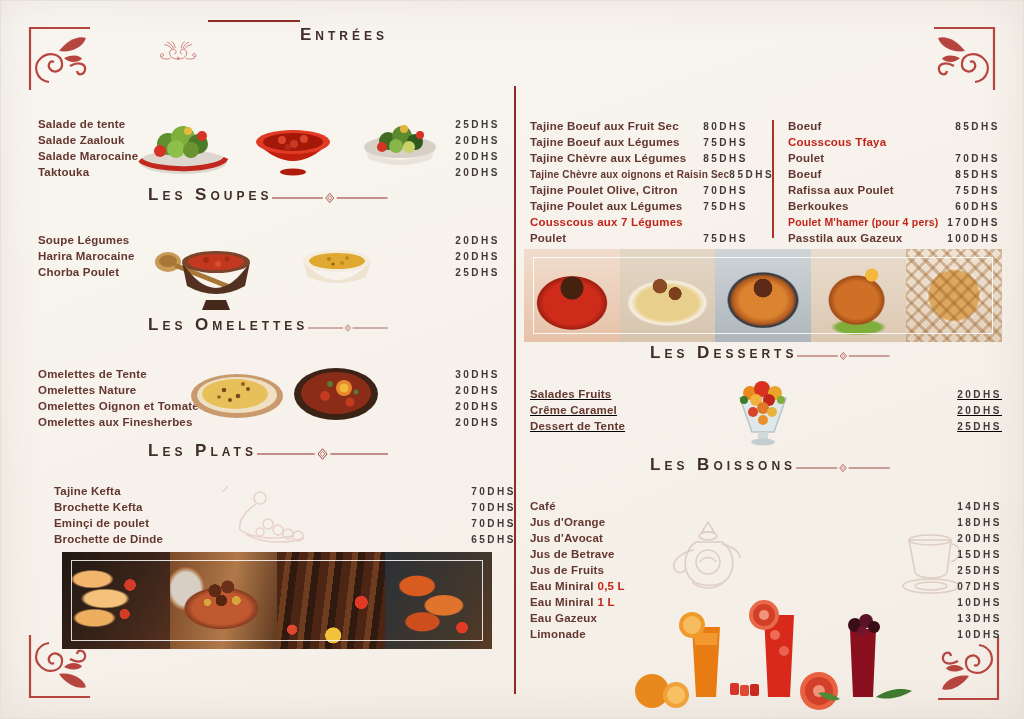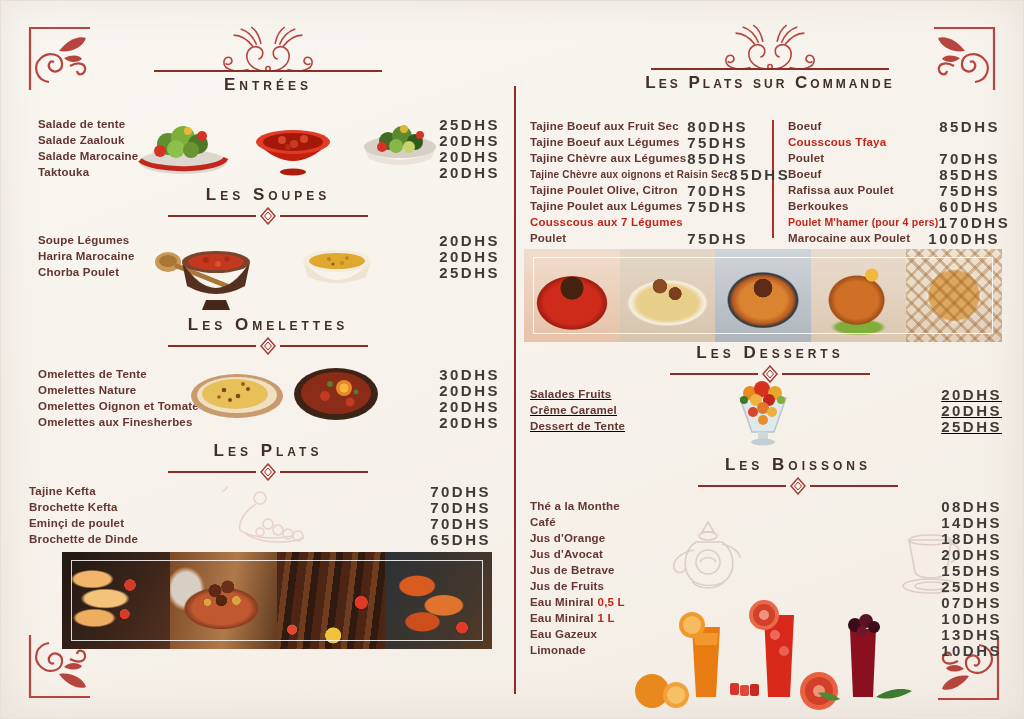--- a/index.html
+++ b/index.html
@@ -11,23 +11,23 @@
   }
   
   .sec-title{
     font-variant:small-caps;font-weight:bold;color:#402e28;
     letter-spacing:4px;font-size:17px;line-height:18px;white-space:nowrap;
   }
   .row{display:flex;justify-content:space-between;align-items:center;height:16px;}
   .row .name{font-weight:bold;font-size:11.5px;color:#63362f;white-space:nowrap;letter-spacing:.2px;}
   .row .name .acc{color:#c1251a;margin-left:4px;margin-top:17px;}
   .row.redname .name, .name.red{color:#c1251a;}
-  .price{font-weight:bold;font-size:15px;color:#3f3a38;letter-spacing:2.5px;white-space:nowrap;}
+  .price{font-weight:bold;font-size:10px;color:#3f3a38;letter-spacing:2.5px;white-space:nowrap;}
   .list{position:absolute;}
-  .head{position:absolute;display:flex;flex-direction:column;align-items:center;}
+  .head{position:absolute;display:flex;flex-direction:row;align-items:flex-start;}
   .head .topline{border-top:2px solid #8e2d28;margin-top:-6px;}
   .head .gap{height:4px;}
   .subdiv{display:block;margin-top:3px;}
   
   .vdivider{position:absolute;left:514px;top:86px;width:2px;height:608px;background:#8e2d28;}
   .subvdivider{position:absolute;left:772px;top:120px;width:2px;height:118px;background:#b03028;}
   .corner{position:absolute;width:68px;height:72px;}
   .corner.tr{transform:scaleX(-1);}
   .corner.bl{transform:scaleY(-1);}
   .corner.br{transform:scale(-1,-1);}
@@ -325,21 +325,21 @@
       <circle cx="46" cy="38" r="5"></circle>
         <circle cx="56" cy="44" r="5"></circle>
         <circle cx="66,48" r="5"></circle>
       <circle cx="66" cy="48" r="5"></circle>
         <circle cx="76" cy="50" r="5"></circle>
         <circle cx="38" cy="46" r="4"></circle>
       <path d="M24,48 C40,58 66,58 82,52"></path>
     </g>
   </svg>
 
-  <div class="list" style="left:29px;top:483px;width:462px;">
+  <div class="list" style="left:54px;top:483px;width:462px;">
     <div class="row">
         <span class="name">Tajine Kefta</span>
         <span class="price">70DHS</span>
       </div>
     <div class="row">
         <span class="name">Brochette Kefta</span>
         <span class="price">70DHS</span>
       </div>
     <div class="row">
         <span class="name">Eminçi de poulet</span>
@@ -351,40 +351,20 @@
       </div>
   </div>
 
   <div class="banner" style="left:62px;top:552px;width:430px;height:97px;">
     <div class="tile t-skewers"></div>
     <div class="tile t-tajine"></div>
     <div class="tile t-kebab"></div>
     <div class="tile t-wings"></div>
   </div>
 
-  <div class="head" style="left:650px;top:24px;width:240px;">
-    <svg width="150" height="50" viewBox="0 0 170 54">
-      <g fill="none" stroke="#b5453e" stroke-width="1.8">
-        <path d="M85,50 C70,50 61,42 61,33 C61,25 68,20 75,23 C81,26 80,35 74,36"></path>
-        <path d="M85,50 C100,50 109,42 109,33 C109,25 102,20 95,23 C89,26 90,35 96,36"></path>
-        <path d="M63,48 C48,52 35,48 35,40 C35,34 42,32 44,37 C45,41 40,44 37,41"></path>
-        <path d="M107,48 C122,52 135,48 135,40 C135,34 128,32 126,37 C125,41 130,44 133,41"></path>
-        <path d="M68,22 C61,13 53,9 46,9"></path>
-          <path d="M72,20 C68,10 61,4 54,2"></path>
-          <path d="M77,19 C75,9 71,3 66,0"></path>
-        <path d="M102,22 C109,13 117,9 124,9"></path>
-          <path d="M98,20 C102,10 109,4 116,2"></path>
-          <path d="M93,19 C95,9 99,3 104,0"></path>
-        <circle cx="85" cy="47" r="2.5"></circle>
-      </g>
-    </svg>
-    <div class="topline" style="width:238px;"></div>
-    <div class="gap"></div>
-    <div class="sec-title" style="letter-spacing:3px;">Les Plats sur Commande</div>
-  </div>
 
   <div class="subvdivider"></div>
 
   <div class="list" style="left:530px;top:118px;width:218px;">
     <div class="row">
         <span class="name">Tajine Boeuf aux Fruit Sec</span>
         <span class="price">80DHS</span>
       </div>
     <div class="row">
         <span class="name">Tajine Boeuf aux Légumes</span>
@@ -439,21 +419,21 @@
       </div>
     <div class="row">
         <span class="name">Berkoukes</span>
         <span class="price">60DHS</span>
       </div>
     <div class="row redname">
         <span class="name" style="font-size:10.5px;">Poulet M'hamer (pour 4 pers)</span>
         <span class="price">170DHS</span>
       </div>
     <div class="row">
-        <span class="name">Marocaine aux Poulet</span>
+        <span class="name">Passtila aux Gazeux</span>
         <span class="price">100DHS</span>
       </div>
   </div>
 
   <div class="banner" style="left:524px;top:249px;width:478px;height:93px;">
     <div class="tile t-redpot"></div>
     <div class="tile t-rice"></div>
     <div class="tile t-couscous"></div>
     <div class="tile t-chicken"></div>
     <div class="tile t-pastilla"></div>
@@ -494,21 +474,21 @@
       <circle cx="34" cy="24" r="6" fill="#f0b43c"></circle>
     <circle cx="47" cy="24" r="6" fill="#c2251a"></circle>
       <circle cx="59" cy="24" r="4" fill="#7fae3b"></circle>
     <circle cx="22" cy="24" r="4" fill="#3a7a28"></circle>
       <circle cx="41" cy="32" r="6" fill="#e07a28"></circle>
     <circle cx="31" cy="36" r="5" fill="#d8442a"></circle>
       <circle cx="50" cy="36" r="5" fill="#eab23a"></circle>
     <circle cx="41" cy="44" r="5" fill="#e8902c"></circle>
   </svg>
 
-  <div class="head" style="left:678px;top:456px;width:240px;">
+  <div class="head" style="left:650px;top:456px;width:240px;">
     <div class="sec-title">Les Boissons</div>
     <svg class="subdiv" width="200" height="18" viewBox="0 0 200 18">
       <line x1="0" y1="9" x2="88" y2="9" stroke="#8e2d28" stroke-width="1.8"></line>
       <line x1="112" y1="9" x2="200" y2="9" stroke="#8e2d28" stroke-width="1.8"></line>
       <path d="M100,1 L107,9 L100,17 L93,9 Z" fill="#f7f3ee" stroke="#a03530" stroke-width="1.4"></path>
       <path d="M100,5 L103.5,9 L100,13 L96.5,9 Z" fill="none" stroke="#a03530" stroke-width="1"></path>
     </svg>
   </div>
 
   <svg class="wm" style="left:658px;top:516px;" width="100" height="95" viewBox="0 0 100 95">
@@ -527,24 +507,20 @@
     <g fill="none" stroke="#cdb4a8" stroke-width="1.6">
       <path d="M16,12 L58,12 L54,44 C52,52 24,52 22,44 Z"></path>
       <path d="M58,16 C68,16 70,30 58,34"></path>
       <ellipse cx="37" cy="12" rx="21" ry="5"></ellipse>
       <ellipse cx="38" cy="58" rx="28" ry="7"></ellipse>
       <ellipse cx="38" cy="58" rx="16" ry="4"></ellipse>
     </g>
   </svg>
 
   <div class="list" style="left:530px;top:498px;width:472px;">
-    <div class="row">
-        <span class="name"><span>Thé a la Monthe</span><span class="acc"></span></span>
-        <span class="price">08DHS</span>
-      </div>
     <div class="row">
         <span class="name"><span>Café</span><span class="acc"></span></span>
         <span class="price">14DHS</span>
       </div>
     <div class="row">
         <span class="name"><span>Jus d'Orange</span><span class="acc"></span></span>
         <span class="price">18DHS</span>
       </div>
     <div class="row">
         <span class="name"><span>Jus d'Avocat</span><span class="acc"></span></span>

